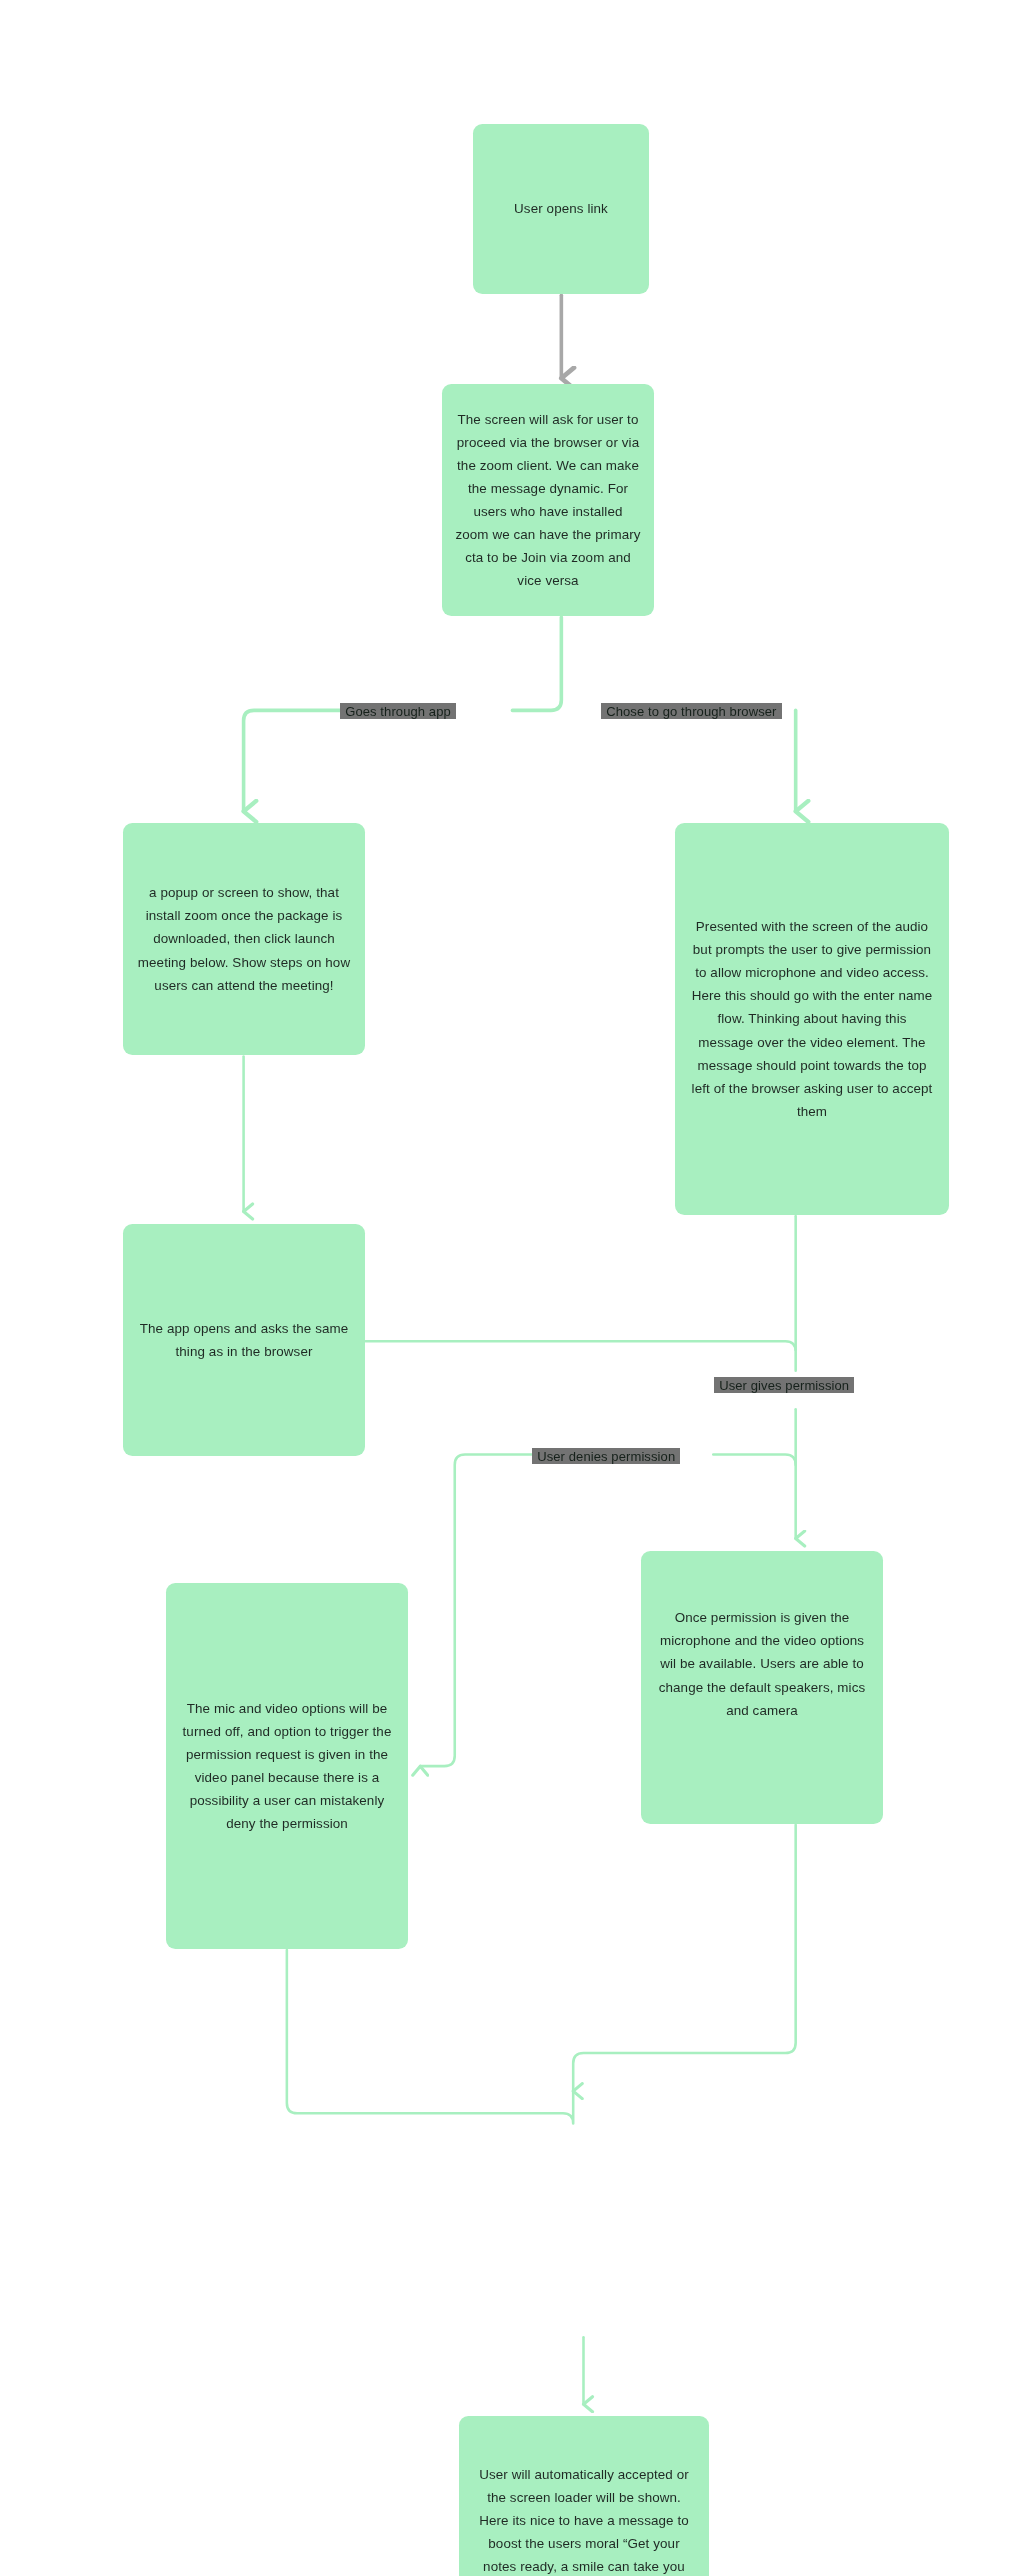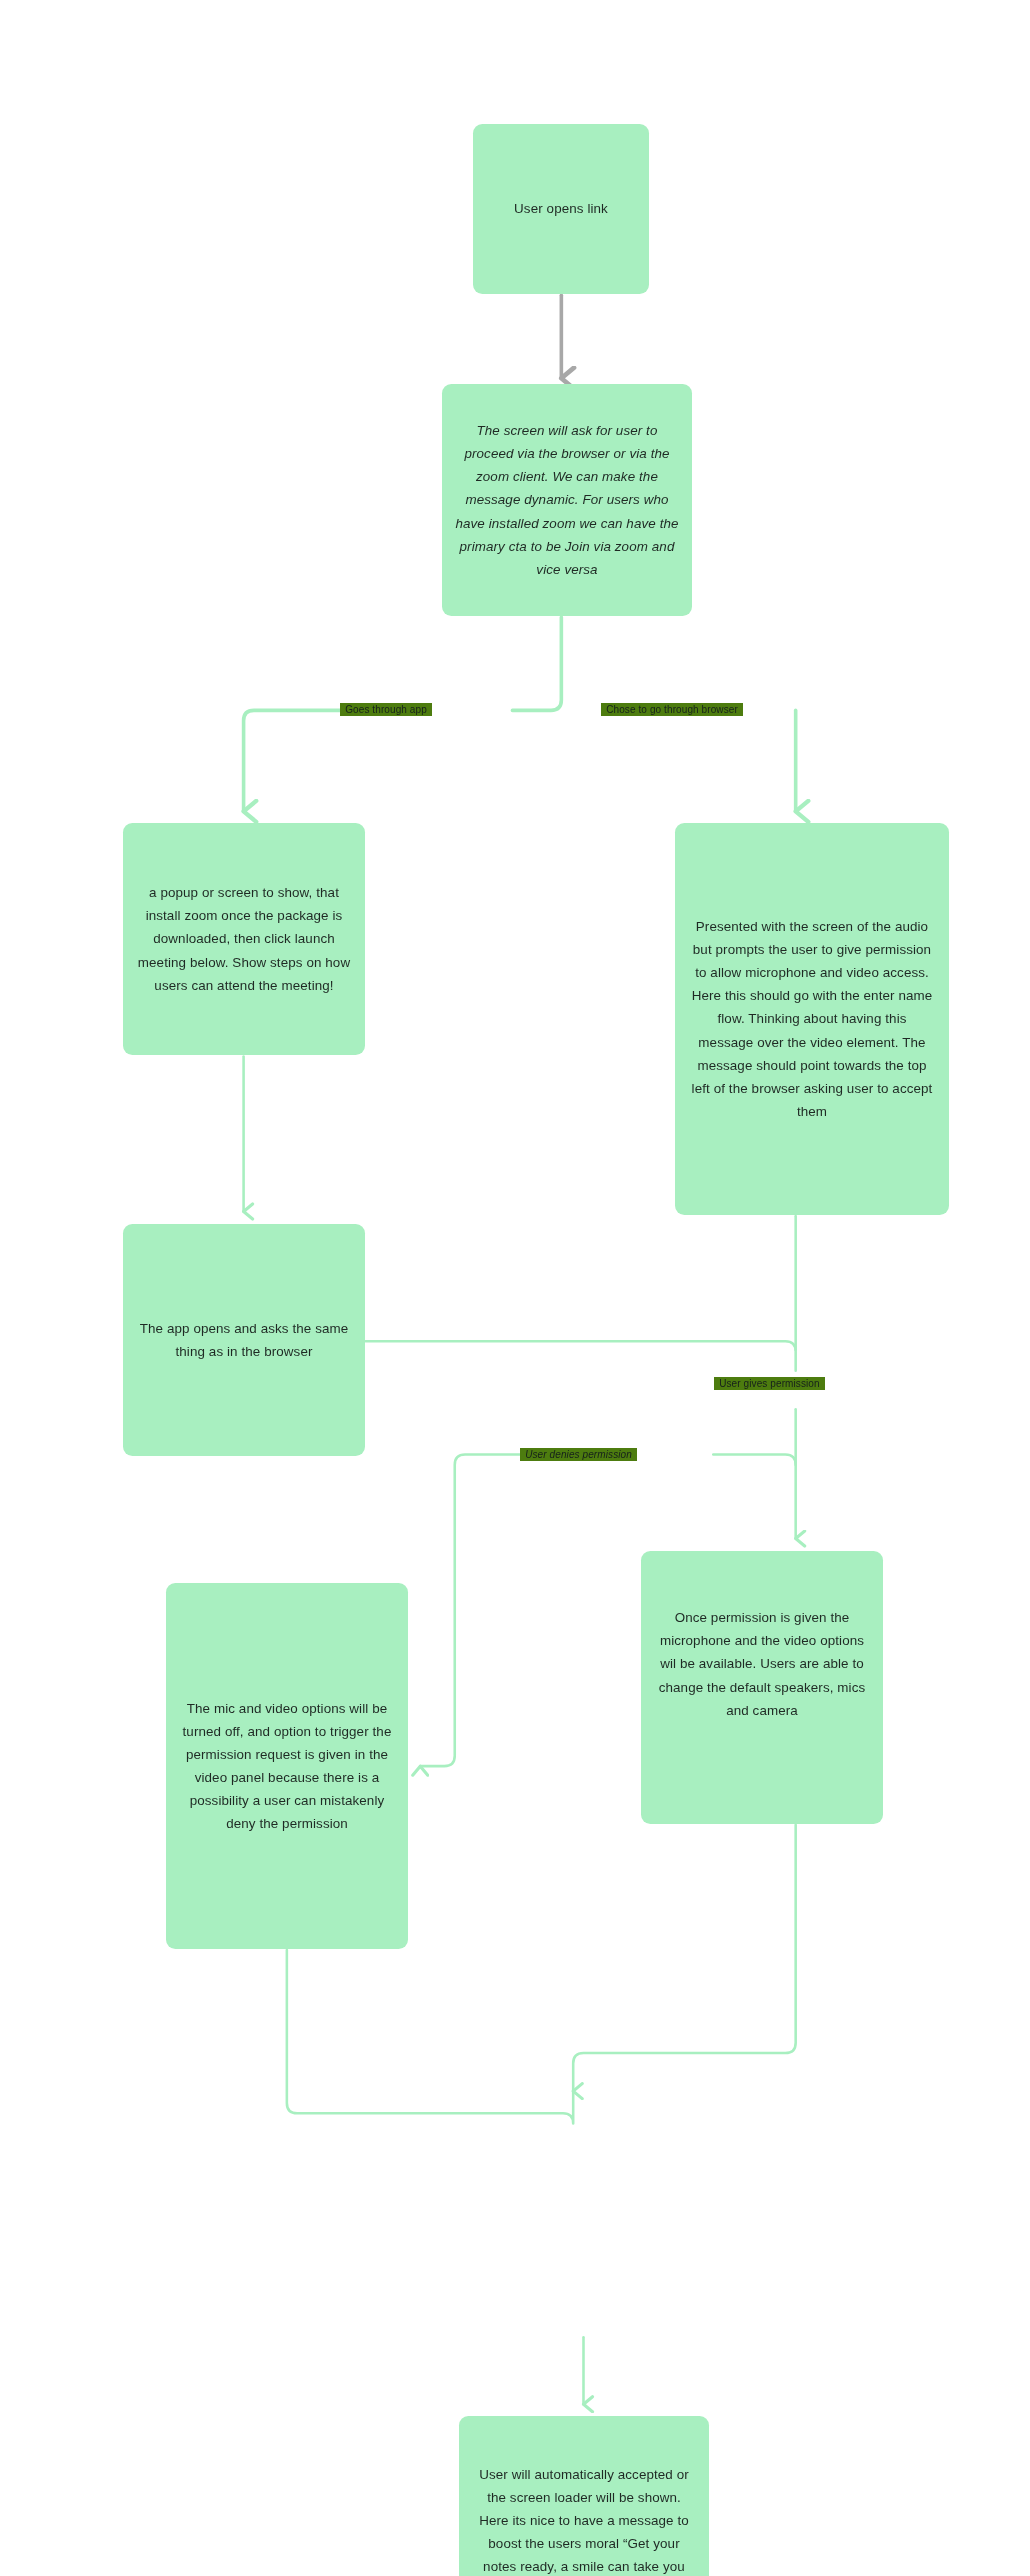--- a/index.html
+++ b/index.html
@@ -37,23 +37,23 @@
     width: 100%;
     text-align: center;
     font-size: 13.4px;
     line-height: 1.72;
     color: #1f2a24;
     white-space: pre-line;
     letter-spacing: 0.1px;
   }
   .edge-label {
     position: absolute;
-    font-size: 10px;
+    font-size: 13px;
     color: #16211b;
-    background: #4d7c0f;
+    background: #737373;
     white-space: nowrap;
     line-height: 1;
     padding: 1.5px 5.2px;
     letter-spacing: 0.1px;
   }
 </style>
 </head>
 <body>
 
 <div id="canvas">
@@ -95,21 +95,21 @@
 
     <path d="M1545,3542 L1545,3965 Q1545,3985 1525,3985 L1133,3985 Q1113,3985 1113,4005 L1113,4059" fill="none" stroke="#a8efc0" stroke-width="5" stroke-linecap="round" stroke-linejoin="round" marker-end="url(#arrow-green)"></path>
 
     <path d="M1133,4537 L1133,4667" fill="none" stroke="#a8efc0" stroke-width="5" stroke-linecap="round" marker-end="url(#arrow-green)"></path>
   </svg>
 
   <div class="node" style="left:473px; top:124px; width:176px; height:170px;">
     <div class="node-text">User opens link</div>
   </div>
 
-  <div class="node" style="left:442px; top:384px; width:250px; height:232px;font-style:italic;">
+  <div class="node" style="left:442px; top:384px; width:212px; height:232px;">
     <div class="node-text">The screen will ask for user to proceed via the browser or via the zoom client. We can make the message dynamic. For users who have installed zoom we can have the primary cta to be Join via zoom and vice versa</div>
   </div>
 
   <div class="node" style="left:123px; top:823px; width:242px; height:232px;">
     <div class="node-text">a popup or screen to show, that install zoom once the package is downloaded, then click launch meeting below. Show steps on how users can attend the meeting!</div>
   </div>
 
   <div class="node" style="left:675px; top:823px; width:274px; height:392px;">
     <div class="node-text">Presented with the screen of the audio but prompts the user to give permission to allow microphone and video access.
 Here this should  go with the enter name flow. Thinking about having this message over the video element. The message should point towards the top left of the browser asking user to accept them</div>
@@ -131,16 +131,16 @@
   <div class="node" style="left:459px; top:2416px; width:250px; height:232px;">
     <div class="node-text">User will automatically accepted or the screen loader will be shown. Here its nice to have a message to boost the users moral “Get your notes ready, a smile can take you miles!”</div>
   </div>
 
   <div class="edge-label" style="left:340px; top:703px;">Goes through app</div>
 
   <div class="edge-label" style="left:601px; top:703px;">Chose to go through browser</div>
 
   <div class="edge-label" style="left:714px; top:1377px;">User gives permission</div>
 
-  <div class="edge-label" style="left:520px; top:1448px;font-style:italic;">User denies permission</div>
+  <div class="edge-label" style="left:532px; top:1448px;">User denies permission</div>
 
 </div>
 
 
 </body></html>

